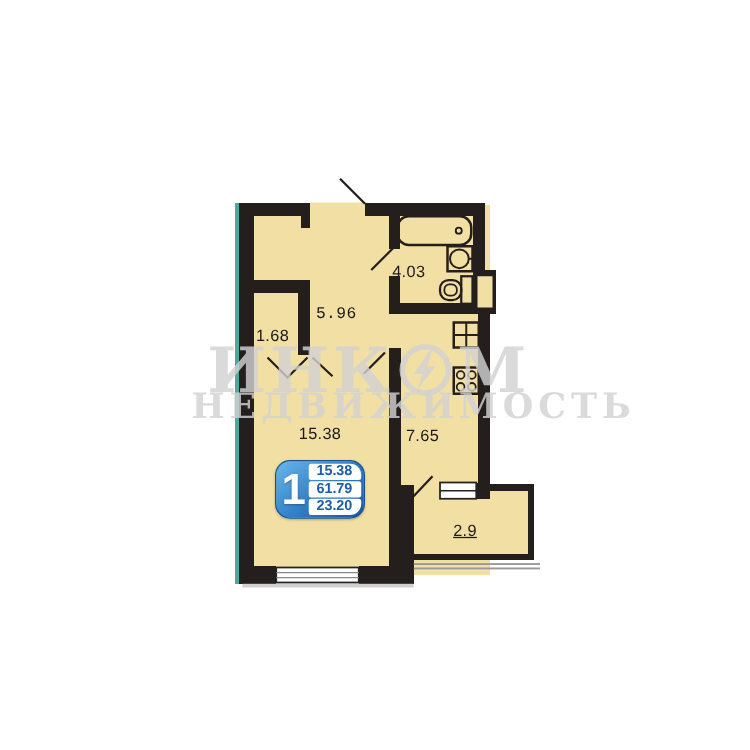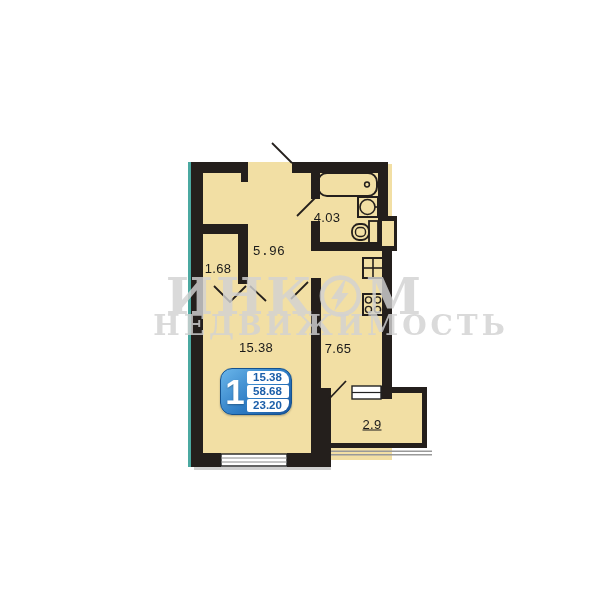--- a/index.html
+++ b/index.html
@@ -125,21 +125,21 @@
   <div class="room-label" style="left:269px;top:251px;font-family:Liberation Mono, monospace;">5.96</div>
   <div class="room-label" style="left:218px;top:268px;">1.68</div>
   <div class="room-label" style="left:256px;top:347px;">15.38</div>
   <div class="room-label" style="left:338px;top:348px;">7.65</div>
   <div class="room-label" style="left:372px;top:424px;text-decoration:underline;">2.9</div>
 
   <div class="badge">
     <div class="badge-count">1</div>
     <div class="badge-values">
       <div class="badge-box top">15.38</div>
-      <div class="badge-box">58.68</div>
+      <div class="badge-box">61.79</div>
       <div class="badge-box bottom">23.20</div>
     </div>
   </div>
 
   <div class="wm wm-line1">
     <span>ИНК</span>
     <svg class="wm-logo" viewBox="0 0 44 44">
       <circle cx="22" cy="22" r="18" fill="none" stroke="currentColor" stroke-width="4.5"></circle>
       <path d="M 25 7 L 13 25 L 19.5 25 L 16 37 L 30 19 L 23.5 19 L 27 7 Z" fill="currentColor"></path>
     </svg>

